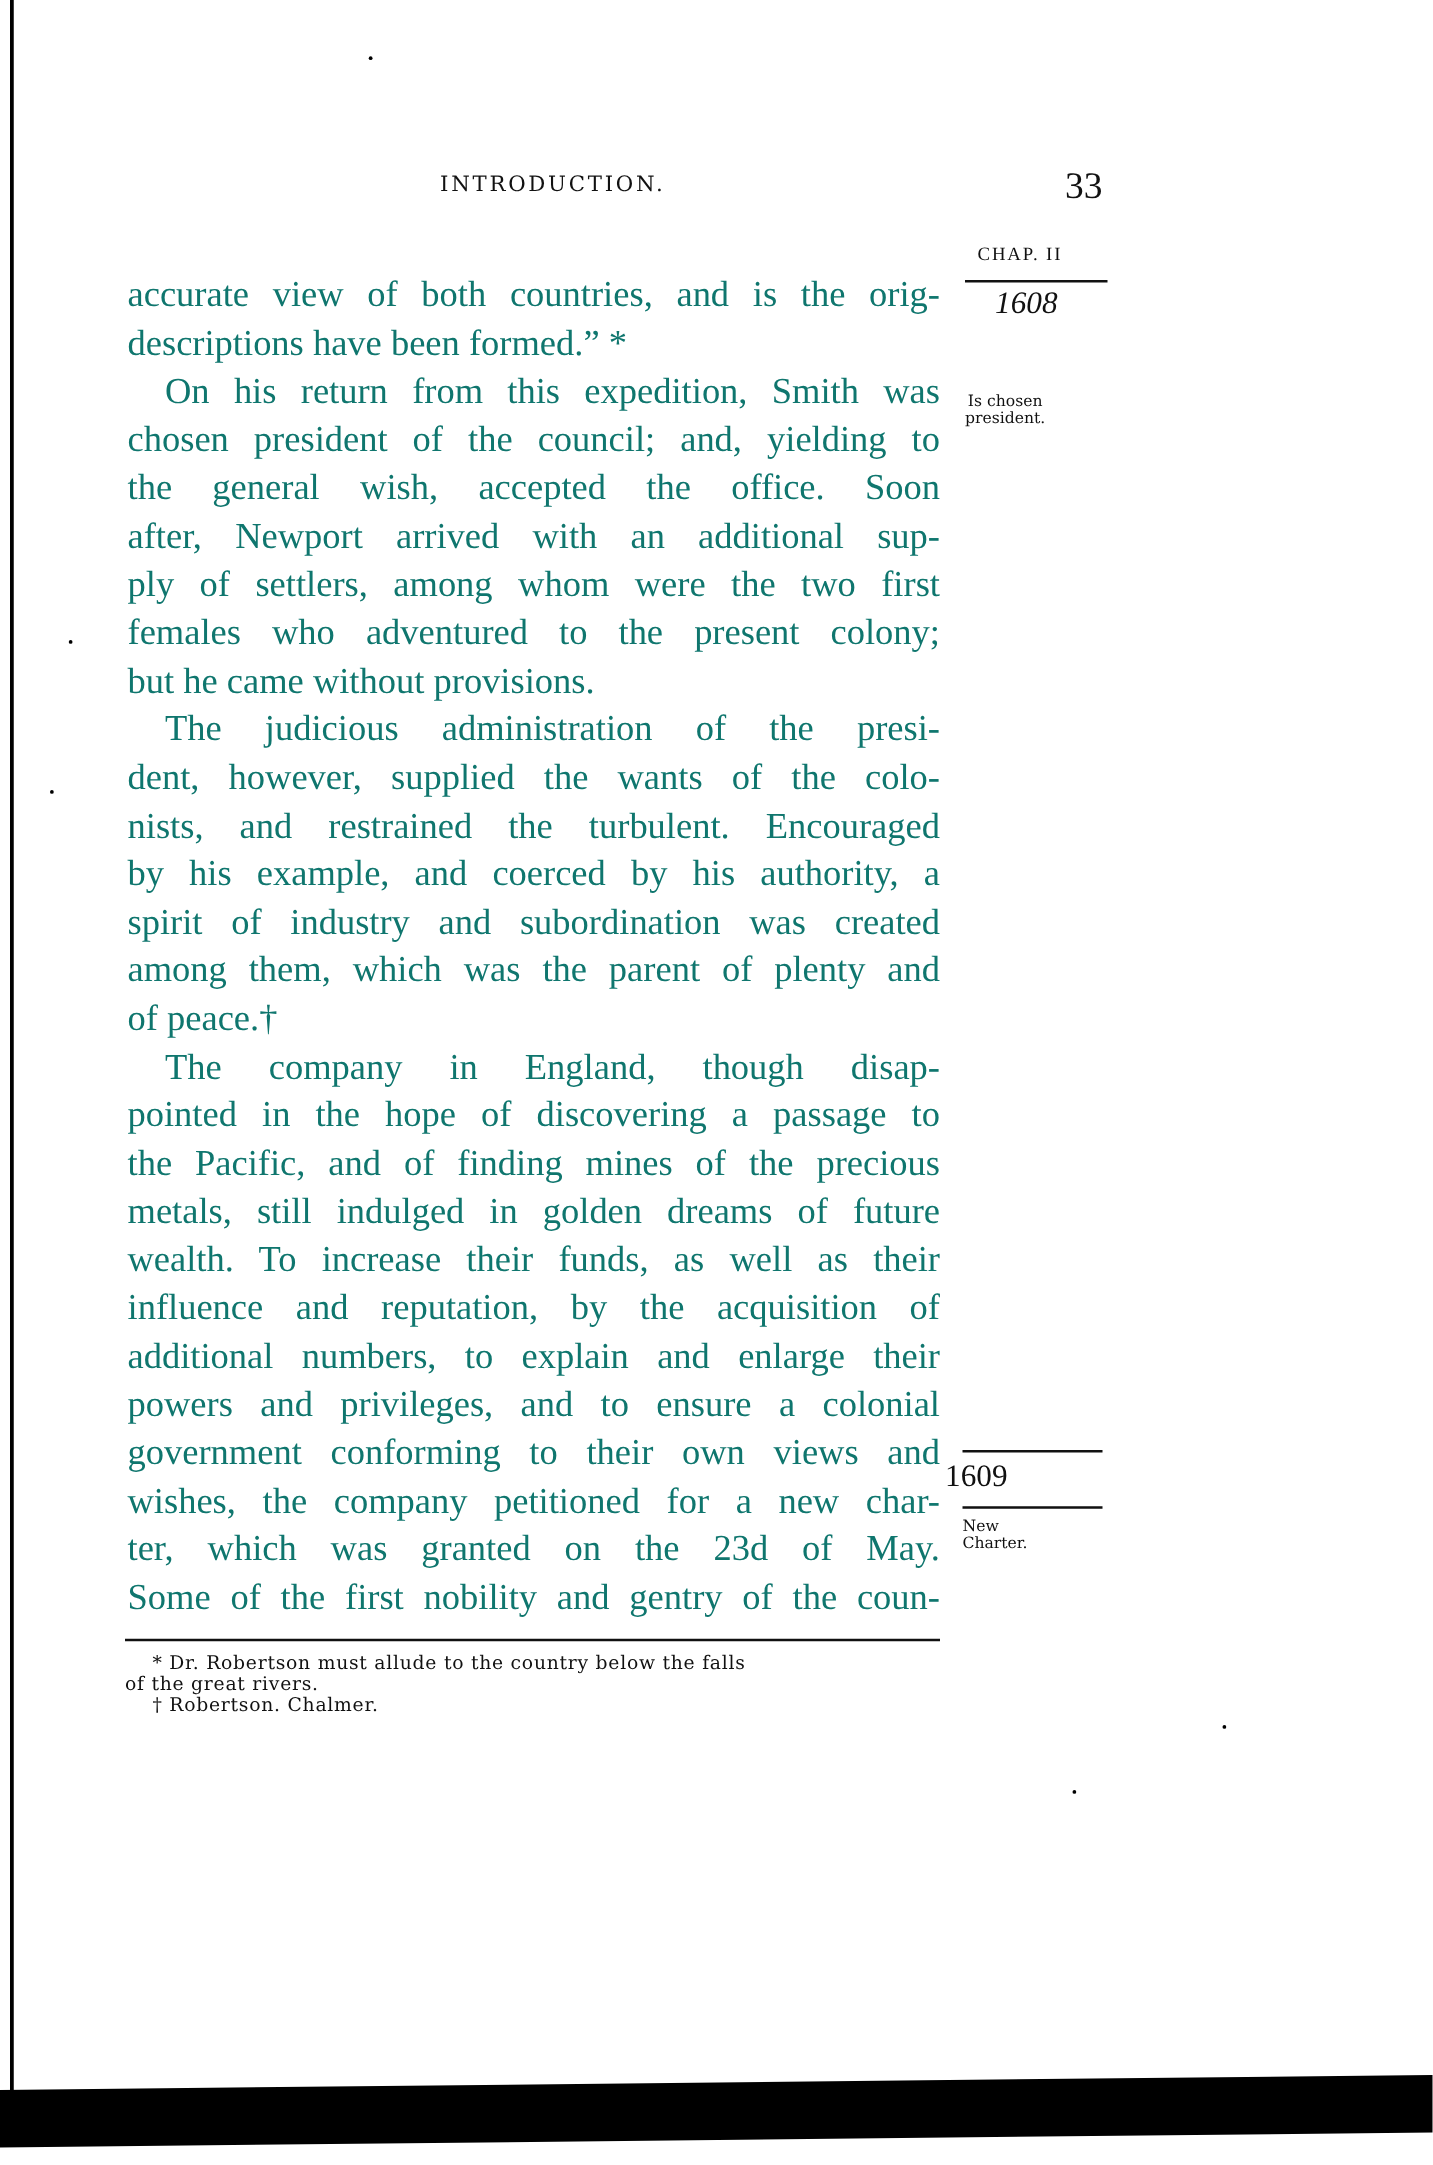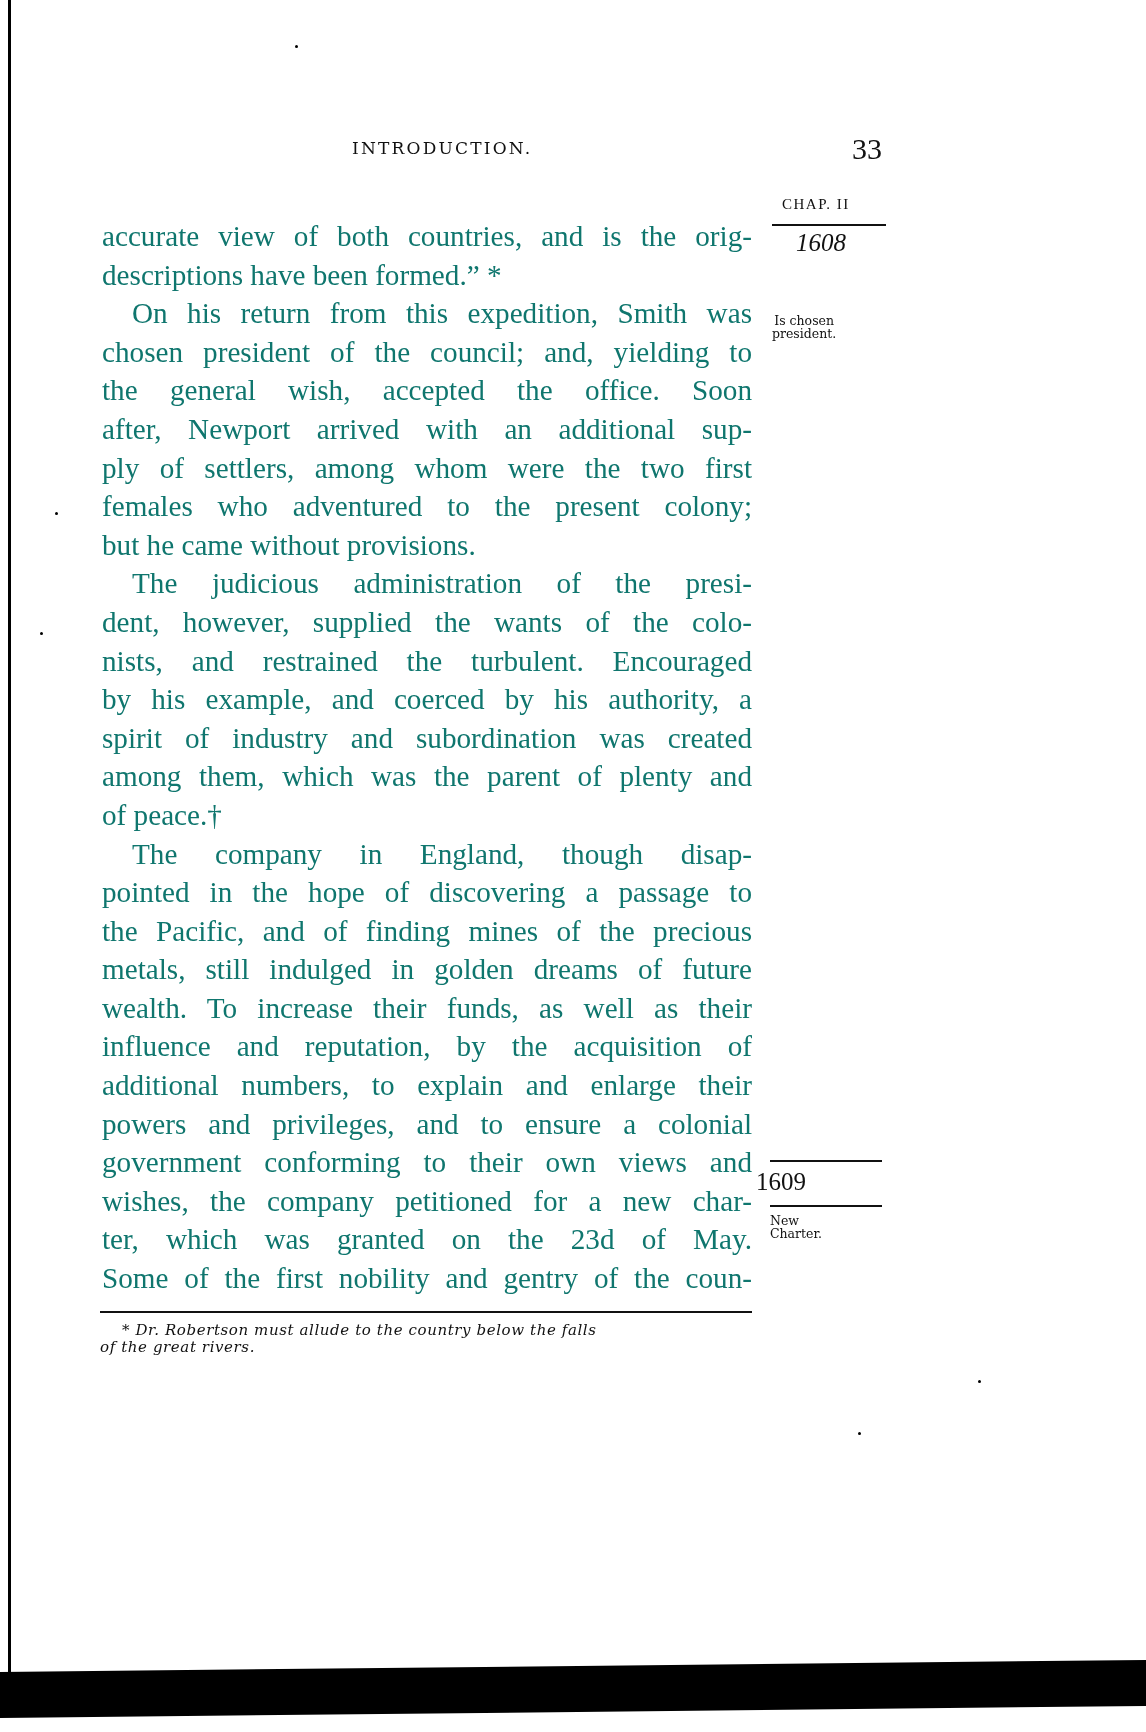--- a/index.html
+++ b/index.html
@@ -13,21 +13,21 @@
   .body-text { position: absolute; left: 102px; top: 183px; width: 650px; font-family: "Liberation Serif", serif; font-size: 29.2px; line-height: 38.6px; color: #0f766e; text-align: justify; margin-top: 34px; }
   .body-text .line { display: block; text-align: justify; text-align-last: justify; white-space: nowrap; height: 38.6px; }
   .body-text .line.last { text-align-last: left; }
   .body-text .line.indent { padding-left: 30px; }
   .margin-chap { position: absolute; left: 782px; top: 196px; font-family: "Liberation Serif", serif; font-size: 15px; letter-spacing: 1.5px; color: #111; text-align: right; }
   .margin-rule { position: absolute; height: 1.5px; background: #111; }
   .margin-year { position: absolute; font-family: "Liberation Serif", serif; font-size: 25px; color: #111; }
   .margin-note { position: absolute; font-family: "DejaVu Serif", serif; font-size: 12.5px; line-height: 13px; color: #111; }
   .footnote-rule { position: absolute; left: 100px; top: 1311px; width: 652px; height: 1.5px; background: #111; }
   .footnotes { position: absolute; left: 100px; top: 1322px; width: 652px; font-family: "DejaVu Serif", serif; font-size: 15px; line-height: 17px; color: #111; letter-spacing: 0.6px; }
-  .footnotes .fn { display: block; white-space: nowrap; font-style: italic; }
+  .footnotes .fn { display: block; white-space: nowrap; }
   .footnotes .fn.indent { padding-left: 22px; }
 </style>
 </head>
 <body>
 
 <div class="page">
   <div class="scan-left-edge"></div>
   <div class="dot" style="left:295px;top:45px;"></div>
   <div class="dot" style="left:55px;top:512px;"></div>
   <div class="dot" style="left:40px;top:632px;"></div>
@@ -83,16 +83,17 @@
 
   <div class="margin-note" style="left:770px;top:1214px;">
     <div>New</div>
     <div>Charter.</div>
   </div>
 
   <div class="footnote-rule"></div>
   <div class="footnotes">
     <span class="fn indent">* Dr. Robertson must allude to the country below the falls</span>
     <span class="fn">of the great rivers.</span>
+    <span class="fn indent">† Robertson.  Chalmer.</span>
   </div>
 
   <div class="scan-bottom-bar"></div>
 </div>
 
 </body></html>

